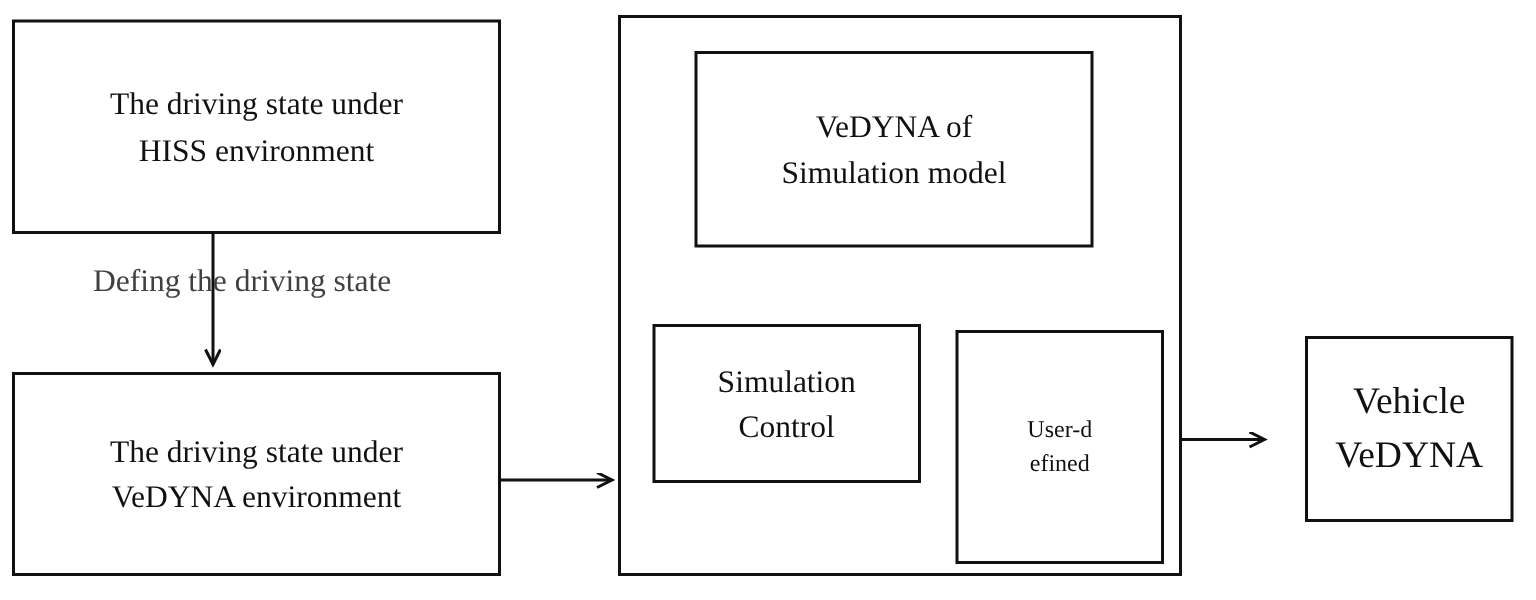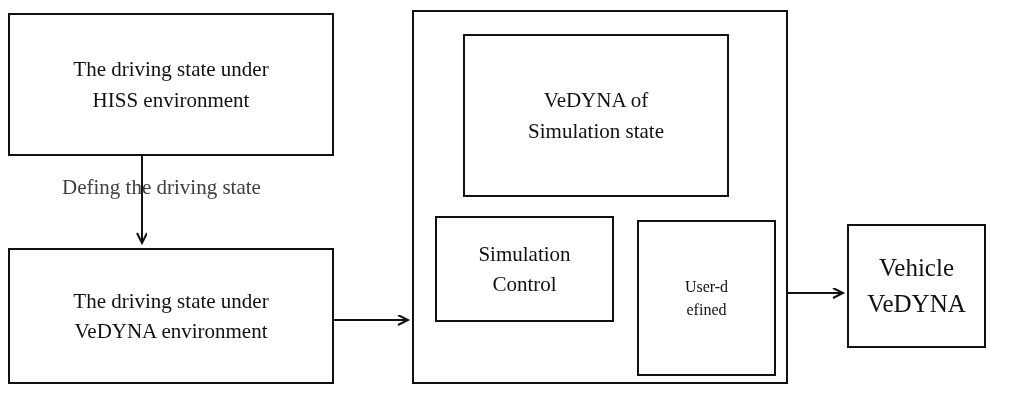--- a/index.html
+++ b/index.html
@@ -54,24 +54,24 @@
     top: 0;
     width: 1024px;
     height: 400px;
     overflow: visible;
     pointer-events: none;
   }
   
   #node-hiss        { left: 8px;   top: 13px;  width: 326px; height: 143px; font-size: 21px; }
   #node-vedyna-env  { left: 8px;   top: 248px; width: 326px; height: 136px; font-size: 21px; }
   #node-outer       { left: 412px; top: 10px;  width: 376px; height: 374px; }
-  #node-sim-model   { left: 463px; top: 34px;  width: 266px; height: 163px; font-size: 21px; }
+  #node-sim-model   { left: 463px; top: 34px;  width: 266px; height: 131px; font-size: 21px; }
   #node-sim-control { left: 435px; top: 216px; width: 179px; height: 106px; font-size: 21px; }
   #node-user-def    { left: 637px; top: 220px; width: 139px; height: 156px; font-size: 16px; }
-  #node-vehicle     { left: 847px; top: 224px; width: 139px; height: 124px; font-size: 25px; }
+  #node-vehicle     { left: 870px; top: 224px; width: 139px; height: 124px; font-size: 25px; }
   #label-defing     { left: 62px;  top: 175px; font-size: 21px; }
 </style>
 </head>
 <body>
 
 <div id="diagram-root">
 
   <svg class="edges" viewBox="0 0 1024 400" xmlns="http://www.w3.org/2000/svg">
     <defs>
       <marker id="arrowOpen" markerWidth="14" markerHeight="14" refX="11" refY="5" orient="auto" markerUnits="userSpaceOnUse">
@@ -112,21 +112,21 @@
 
   <div class="edge-label" id="label-defing">Defing the driving state</div>
 
   <div class="node" id="node-vedyna-env">
     <span class="line">The driving state under</span>
     <span class="line">VeDYNA environment</span>
   </div>
 
   <div class="node" id="node-sim-model">
     <span class="line">VeDYNA of</span>
-    <span class="line">Simulation state</span>
+    <span class="line">Simulation model</span>
   </div>
 
   <div class="node" id="node-sim-control">
     <span class="line">Simulation</span>
     <span class="line">Control</span>
   </div>
 
   <div class="node" id="node-user-def">
     <span class="line">User-d</span>
     <span class="line">efined</span>

